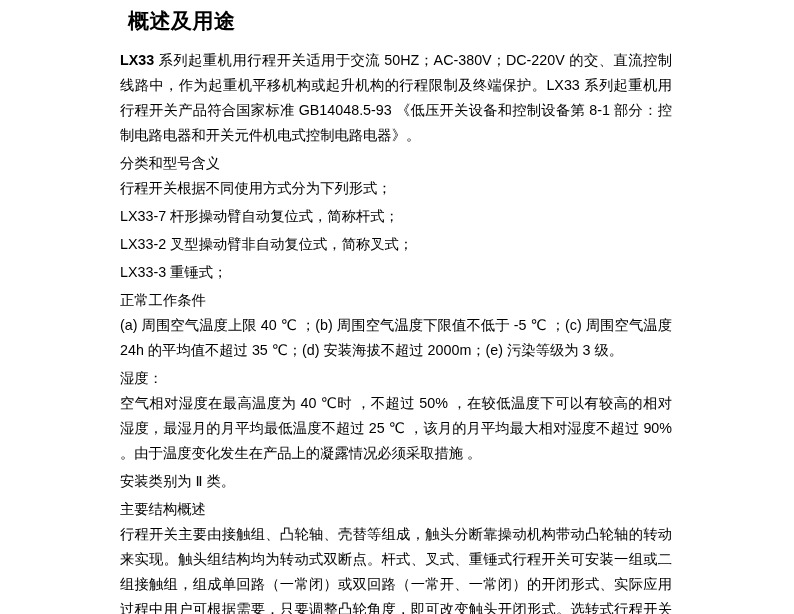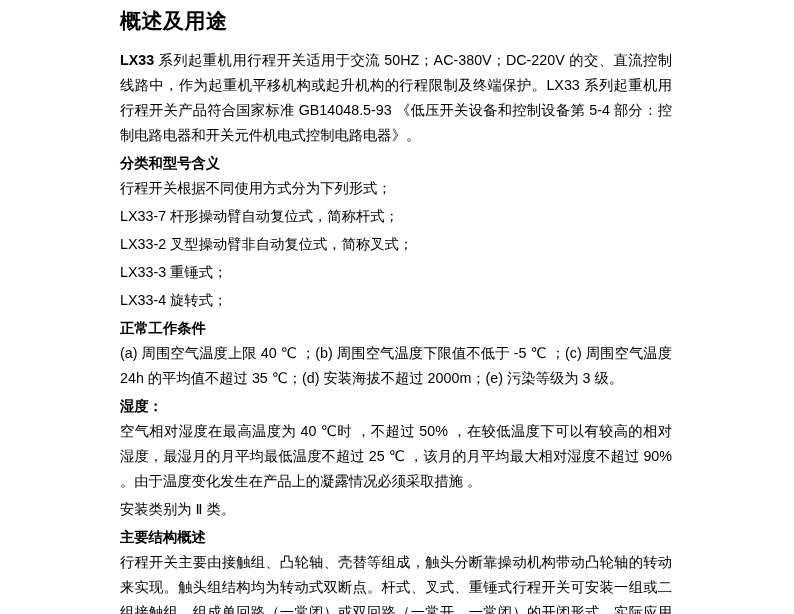--- a/index.html
+++ b/index.html
@@ -18,58 +18,57 @@
     width: 794px;
     height: 614px;
     position: relative;
     box-sizing: border-box;
     padding: 0 122px 0 120px;
   }
   .doc-title {
     font-size: 21px;
     font-weight: bold;
     line-height: 30px;
-    margin: 6px 0 12px 0;
+    margin: 6px 0 12px 8px;
     letter-spacing: 0.5px;
   }
   .para {
     font-size: 14.3px;
     line-height: 25px;
     margin: 0 0 3px 0;
     text-align: justify;
     text-justify: inter-ideograph;
   }
   .para.just {
     text-align: justify;
   }
   .heading {
     font-size: 14.3px;
-    font-weight: bold;
+    font-weight: normal;
     line-height: 25px;
     margin: 0;
   }
   .bold-lead {
     font-weight: bold;
   }
 </style>
 </head>
 <body>
 
 <div class="page">
 
   <div class="doc-title">概述及用途</div>
 
-  <p class="para just"><span class="bold-lead">LX33</span><span> 系列起重机用行程开关适用于交流 50HZ；AC-380V；DC-220V 的交、直流控制线路中，作为起重机平移机构或起升机构的行程限制及终端保护。LX33 系列起重机用行程开关产品符合国家标准 GB14048.5-93 《低压开关设备和控制设备第 5-4 部分：控制电路电器和开关元件机电式控制电路电器》。</span></p>
+  <p class="para just"><span class="bold-lead">LX33</span><span> 系列起重机用行程开关适用于交流 50HZ；AC-380V；DC-220V 的交、直流控制线路中，作为起重机平移机构或起升机构的行程限制及终端保护。LX33 系列起重机用行程开关产品符合国家标准 GB14048.5-93 《低压开关设备和控制设备第 8-1 部分：控制电路电器和开关元件机电式控制电路电器》。</span></p>
 
   <p class="heading">分类和型号含义</p>
   <p class="para">行程开关根据不同使用方式分为下列形式；</p>
   <p class="para">LX33-7  杆形操动臂自动复位式，简称杆式；</p>
   <p class="para">LX33-2  叉型操动臂非自动复位式，简称叉式；</p>
   <p class="para">LX33-3  重锤式；</p>
-  <p class="para">LX33-4  旋转式；</p>
 
   <p class="heading">正常工作条件</p>
   <p class="para just">(a) 周围空气温度上限 40 ℃ ；(b) 周围空气温度下限值不低于 -5 ℃ ；(c) 周围空气温度 24h 的平均值不超过 35 ℃；(d) 安装海拔不超过 2000m；(e) 污染等级为 3 级。</p>
 
   <p class="heading">湿度：</p>
   <p class="para just">空气相对湿度在最高温度为 40 ℃时 ，不超过 50% ，在较低温度下可以有较高的相对湿度，最湿月的月平均最低温度不超过 25 ℃ ，该月的月平均最大相对湿度不超过 90% 。由于温度变化发生在产品上的凝露情况必须采取措施 。</p>
 
   <p class="para">安装类别为 Ⅱ 类。</p>
 
   <p class="heading">主要结构概述</p>

